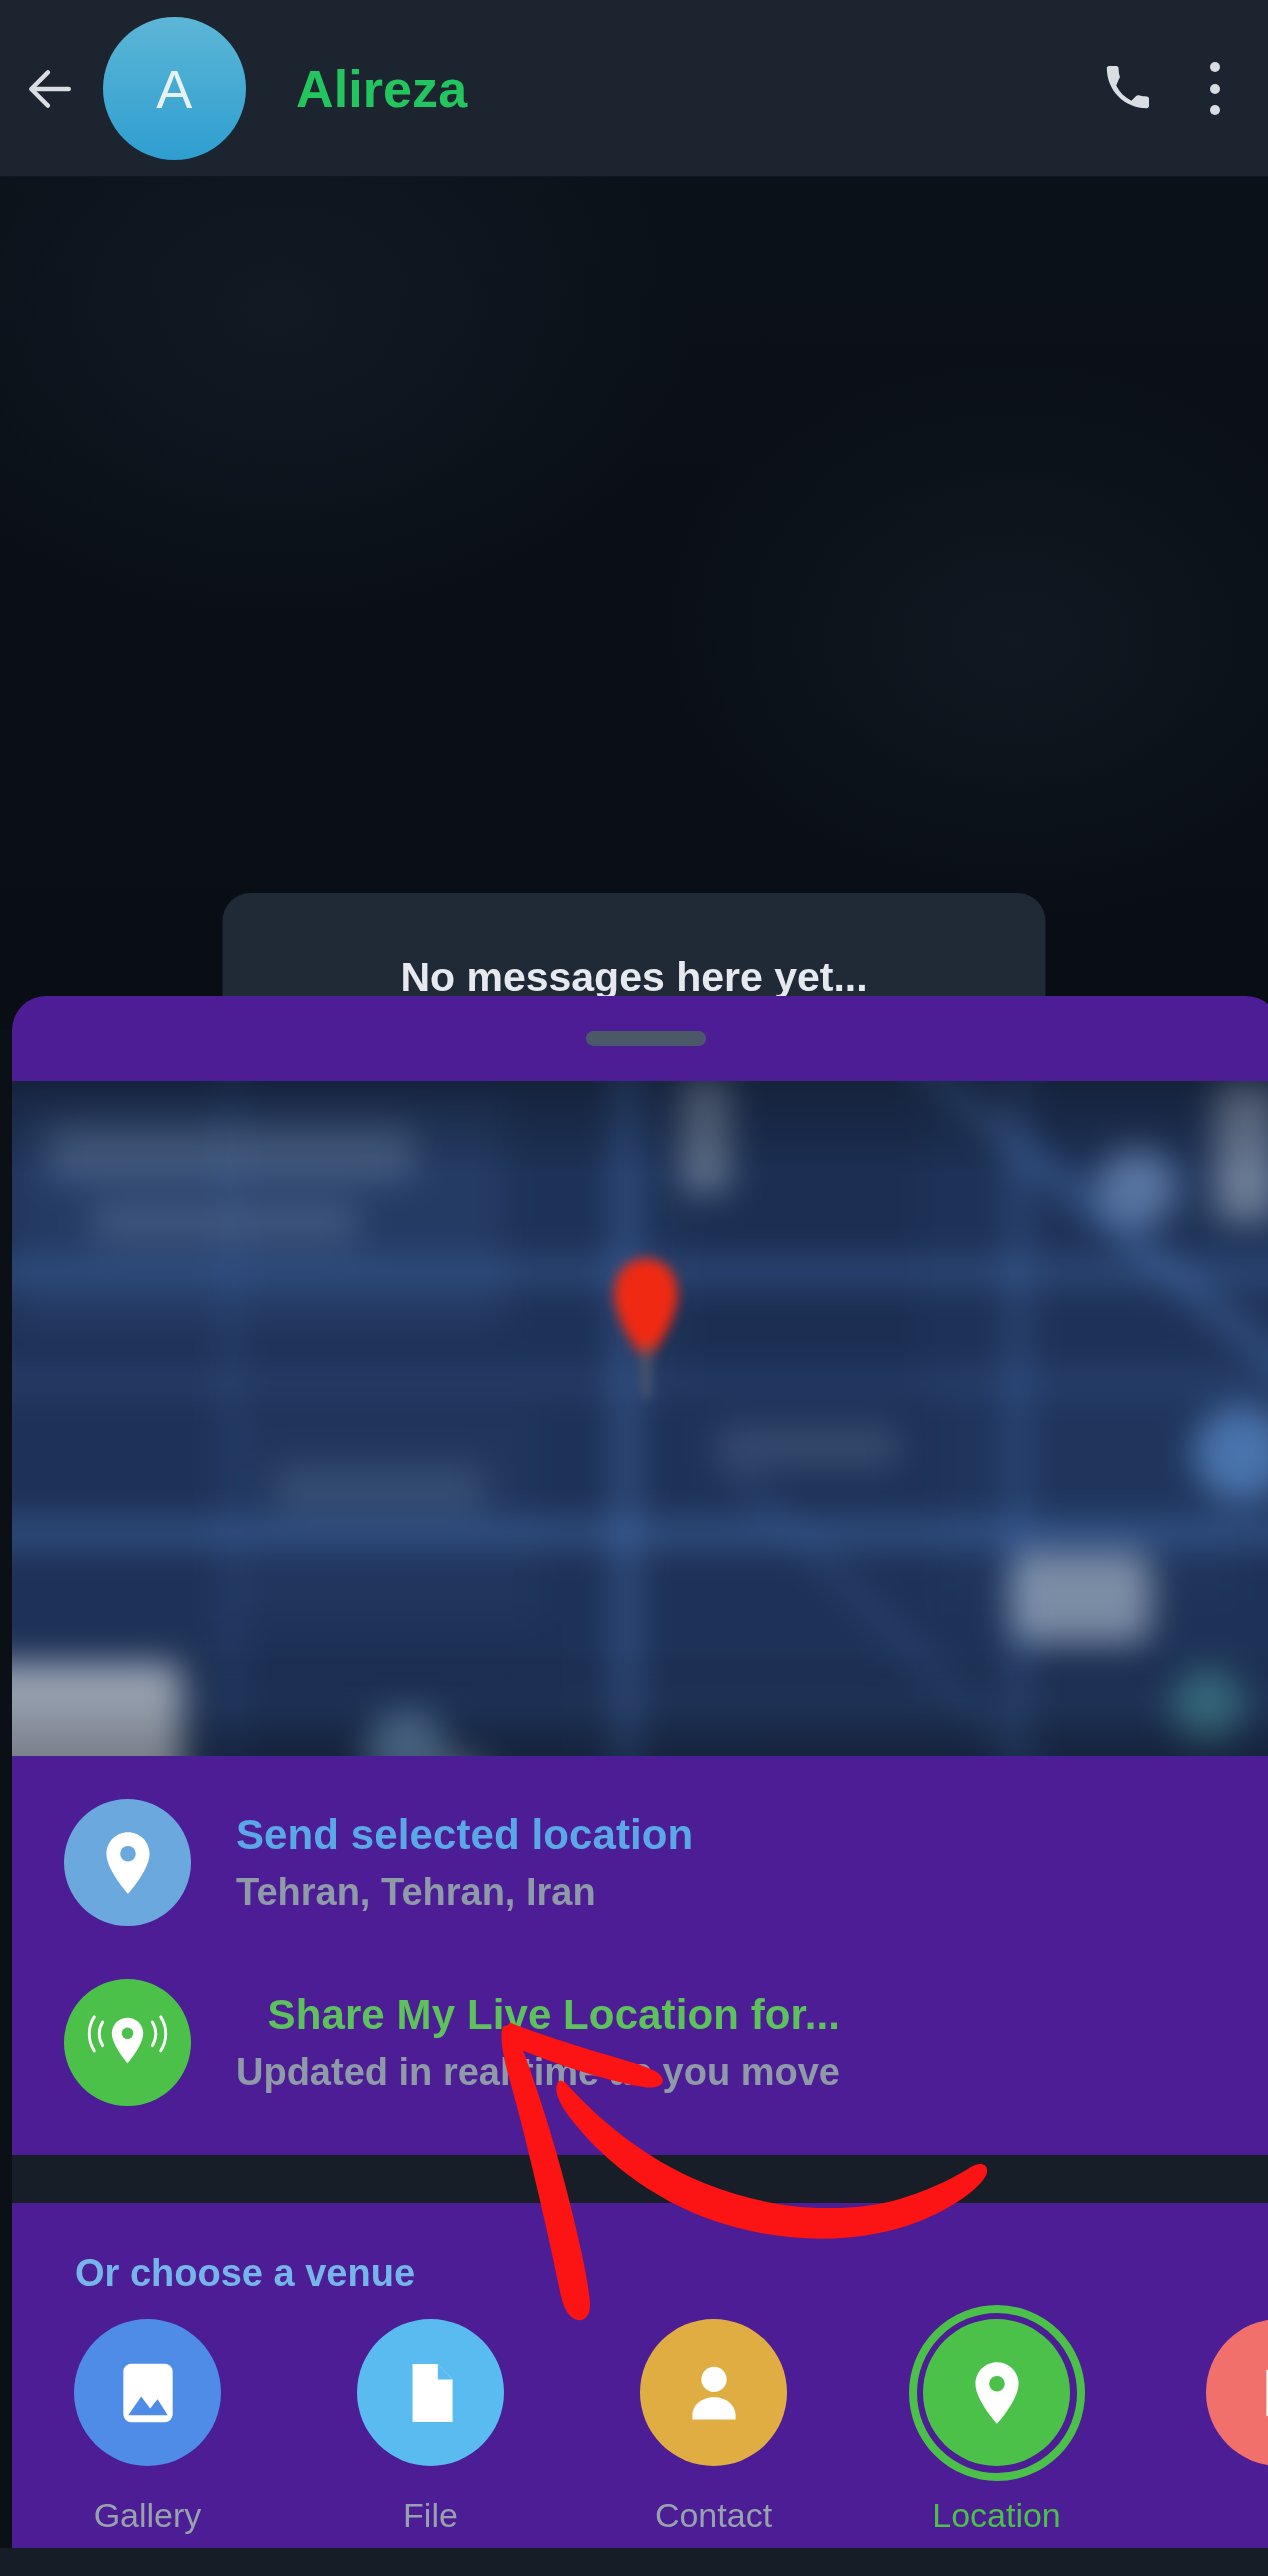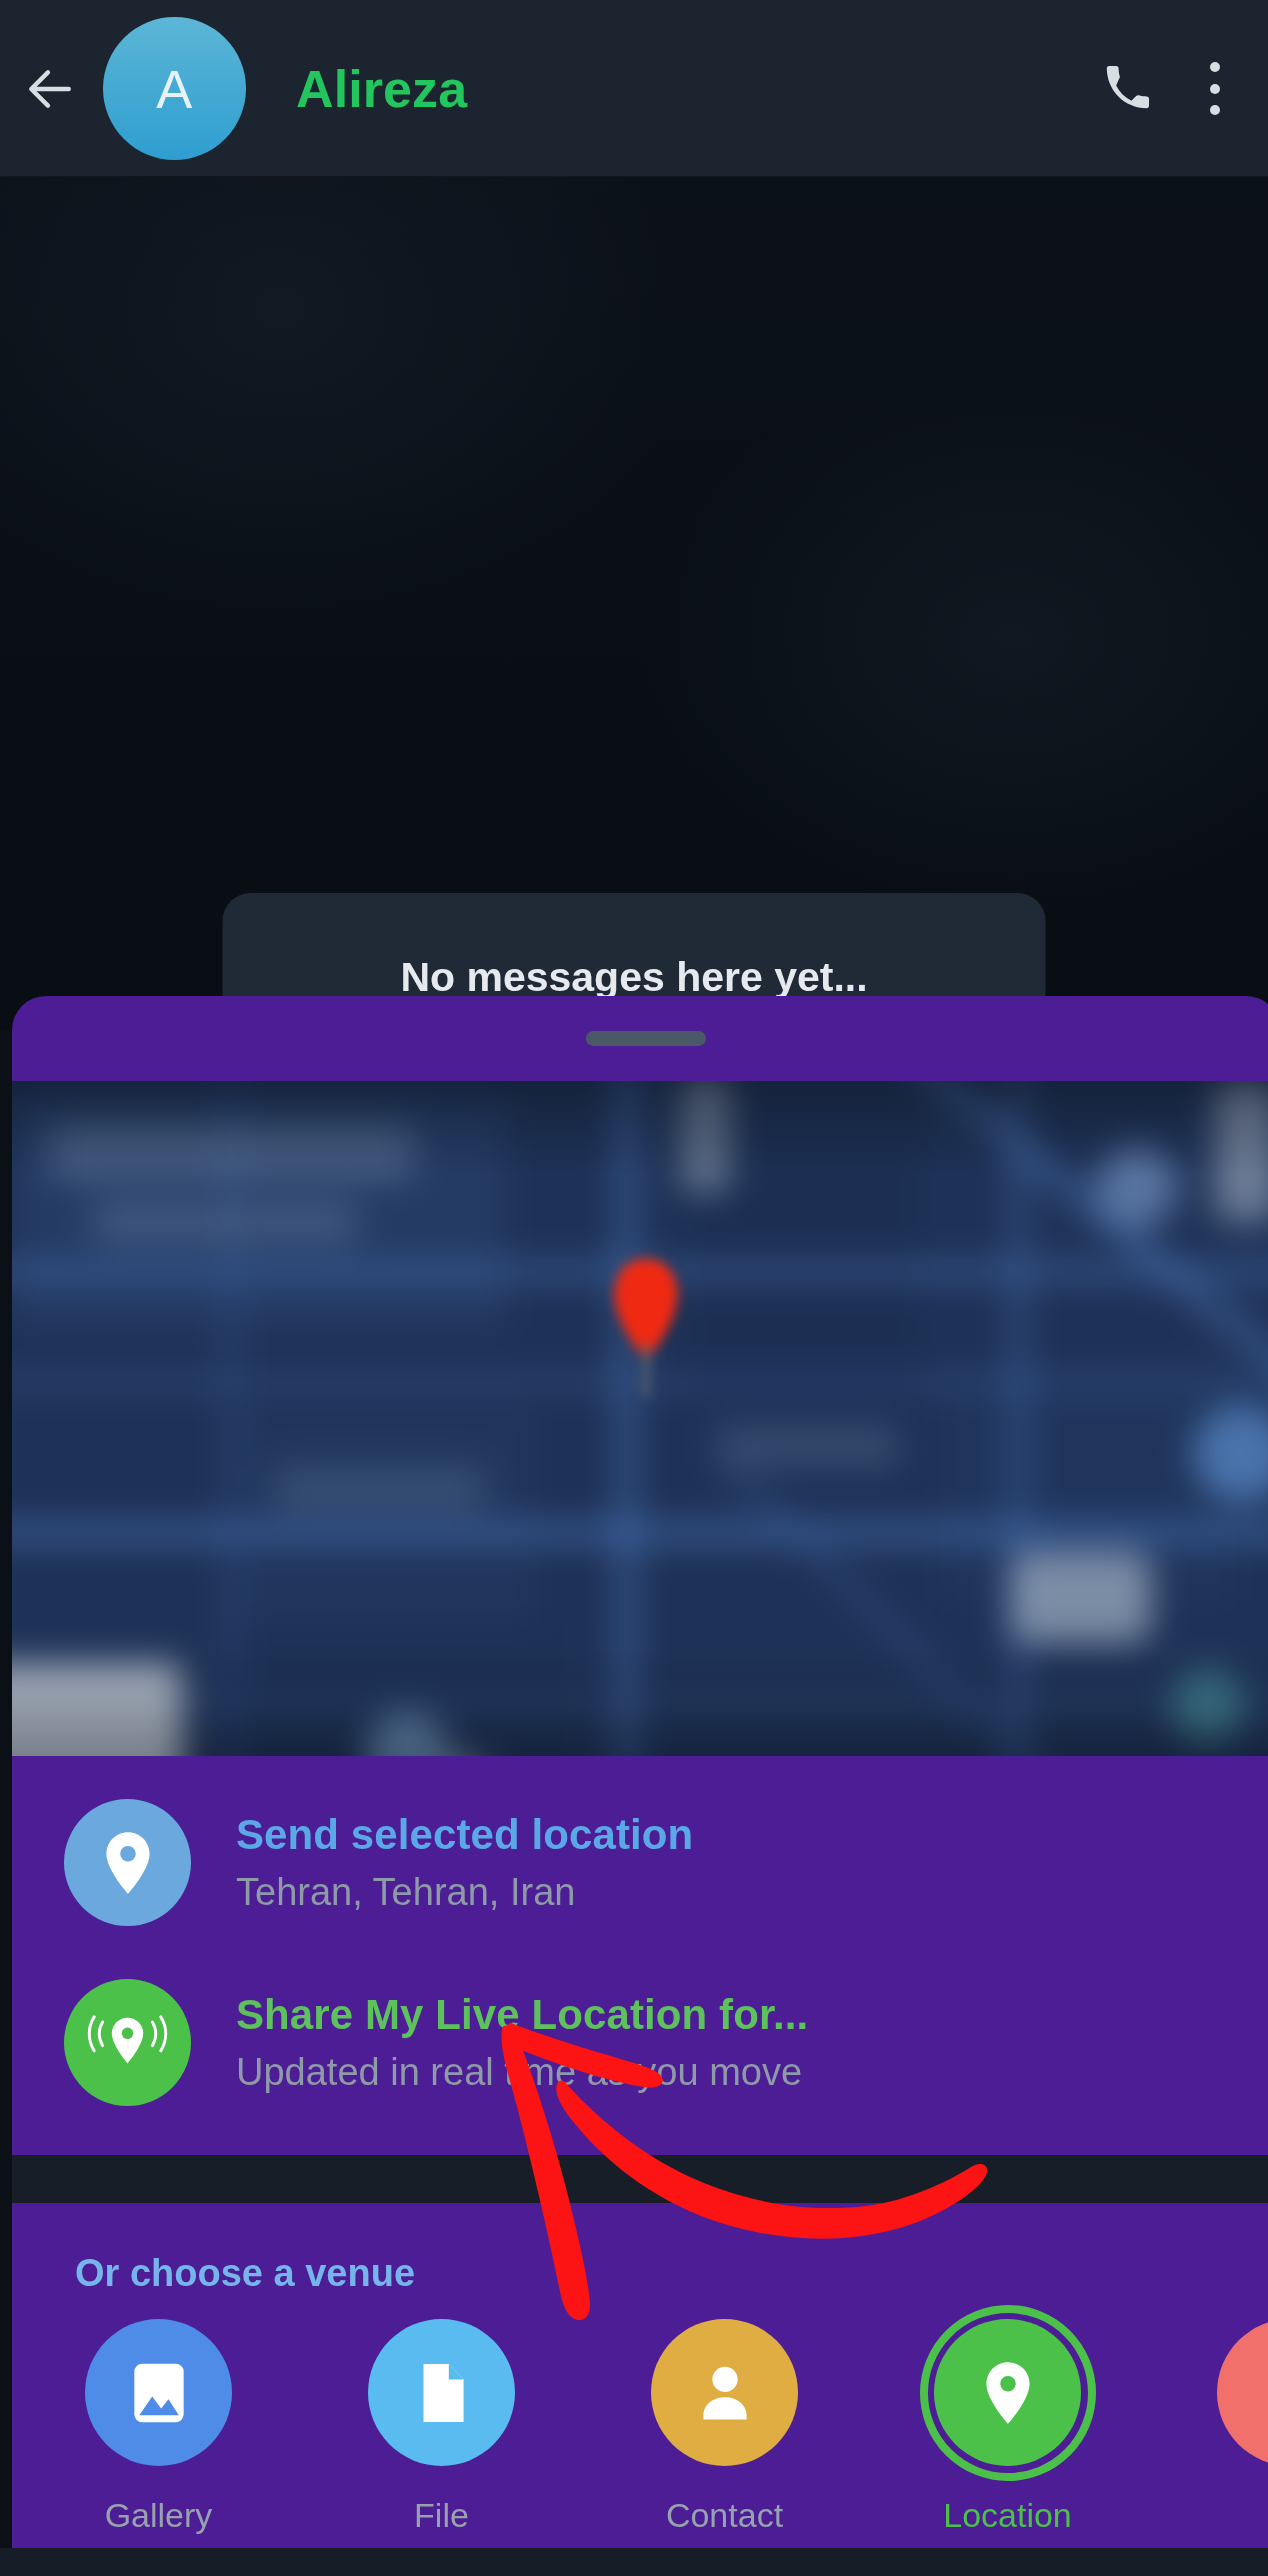--- a/index.html
+++ b/index.html
@@ -106,35 +106,35 @@
     display:flex; align-items:center; justify-content:center;
   }
   .opt-ic.blue{ background:#6aa8dd; }
   .opt-ic.green{ background:#4bc14a; }
   .opt-ic svg{ width:74px; height:74px; }
   .opt-ic.green svg{ width:89px; height:73px; }
   .opt-txt{ margin-left:45px; display:flex; flex-direction:column; gap:12px; }
   .opt-title{ font-size:42px; font-weight:700; white-space:nowrap; letter-spacing:0.1px; }
   .opt-title.blue{ color:#5aa9e6; }
   .opt-title.green{ color:#5ec25c;text-align:right; }
-  .opt-sub{ font-size:38px; color:#8e9aa8; white-space:nowrap; font-weight:400; }
+  .opt-sub{ font-size:38px; color:#8e9aa8; white-space:nowrap; font-weight:700; }
 
   
   .band{ width:100%; height:48px; background:#171e27; }
 
   
   .venue-hdr{
     padding:49px 0 29px 63px; font-size:38px; font-weight:700; color:#76b5ea;
     white-space:nowrap;
   }
 
   
   .attach{
     position:absolute; left:0; bottom:28px; width:1268px; height:229px;
-    display:flex; align-items:flex-start; padding-left:17px; gap:0; z-index:14;
+    display:flex; align-items:flex-start; padding-left:6px; gap:0; z-index:14;
   }
   .att-item{
     width:283px; flex:0 0 auto; display:flex; flex-direction:column;
     align-items:center; cursor:pointer;
   }
   .att-circle{
     width:147px; height:147px; border-radius:50%;
     display:flex; align-items:center; justify-content:center; position:relative;
   }
   .att-circle svg{ width:74px; height:74px; }

